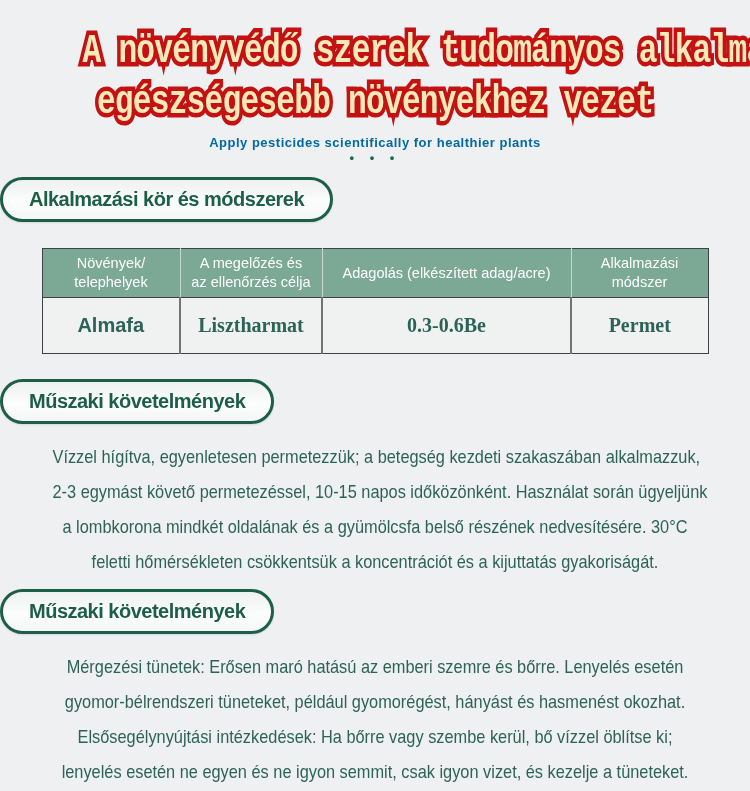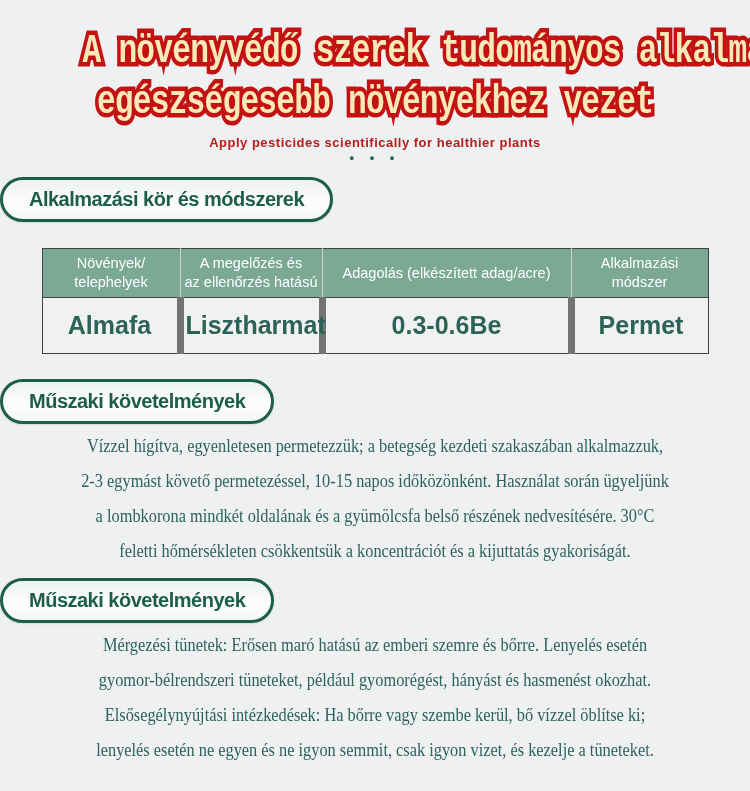--- a/index.html
+++ b/index.html
@@ -43,21 +43,21 @@
   }
   .title-front {
     position: relative;
     z-index: 2;
     color: #f8e9bb;
   }
   
   .subtitle {
     margin-top: 7px;
     text-align: center;
-    color: #b91c1c;
+    color: #0369a1;
     font-weight: bold;
     font-size: 13px;
     letter-spacing: 0.5px;
   }
   .dots {
     margin-top: 1px;
     text-align: center;
     color: #1c6b4b;
     font-weight: bold;
     font-size: 13px;
@@ -104,36 +104,36 @@
     white-space: pre-line;
     border-bottom: 1px solid #3f4345;
   }
   table.spec th + th {
     border-left: 1px solid #c9d5d0;
   }
   table.spec td {
     background: #f0f2f2;
     color: #2d6356;
     font-weight: bold;
-    font-size: 25px;
+    font-size: 20px;
     text-align: center;
     vertical-align: middle;
     height: 55px;
     padding: 0 2px;
   }
   table.spec td + td {
-    border-left: 7px solid #737373;
+    border-left: 2px solid #737373;
+    font-family: Liberation Serif, serif;
   }
   td.dose-cell {
     font-size: 24px;
   }
   
   .para {
-    margin-top: 4px;
-    font-family: Liberation Serif, serif;
+    margin-top: 15px;
   }
   .para-line {
     white-space: nowrap;
     transform: scaleX(0.86);
     transform-origin: 50% 50%;
     text-align: center;
     color: #2d6356;
     font-size: 19px;
     line-height: 35px;
   }
@@ -164,21 +164,21 @@
     <col style="width:138px">
     <col style="width:142px">
     <col style="width:249px">
     <col style="width:137px">
   </colgroup>
   <thead>
     <tr>
       <th>Növények/
 telephelyek</th>
       <th>A megelőzés és
-az ellenőrzés hatású</th>
+az ellenőrzés célja</th>
       <th>Adagolás (elkészített adag/acre)</th>
       <th>Alkalmazási
 módszer</th>
     </tr>
   </thead>
   <tbody>
     <tr>
       <td>Almafa</td>
       <td>Lisztharmat</td>
       <td class="dose-cell">0.3-0.6Be</td>

